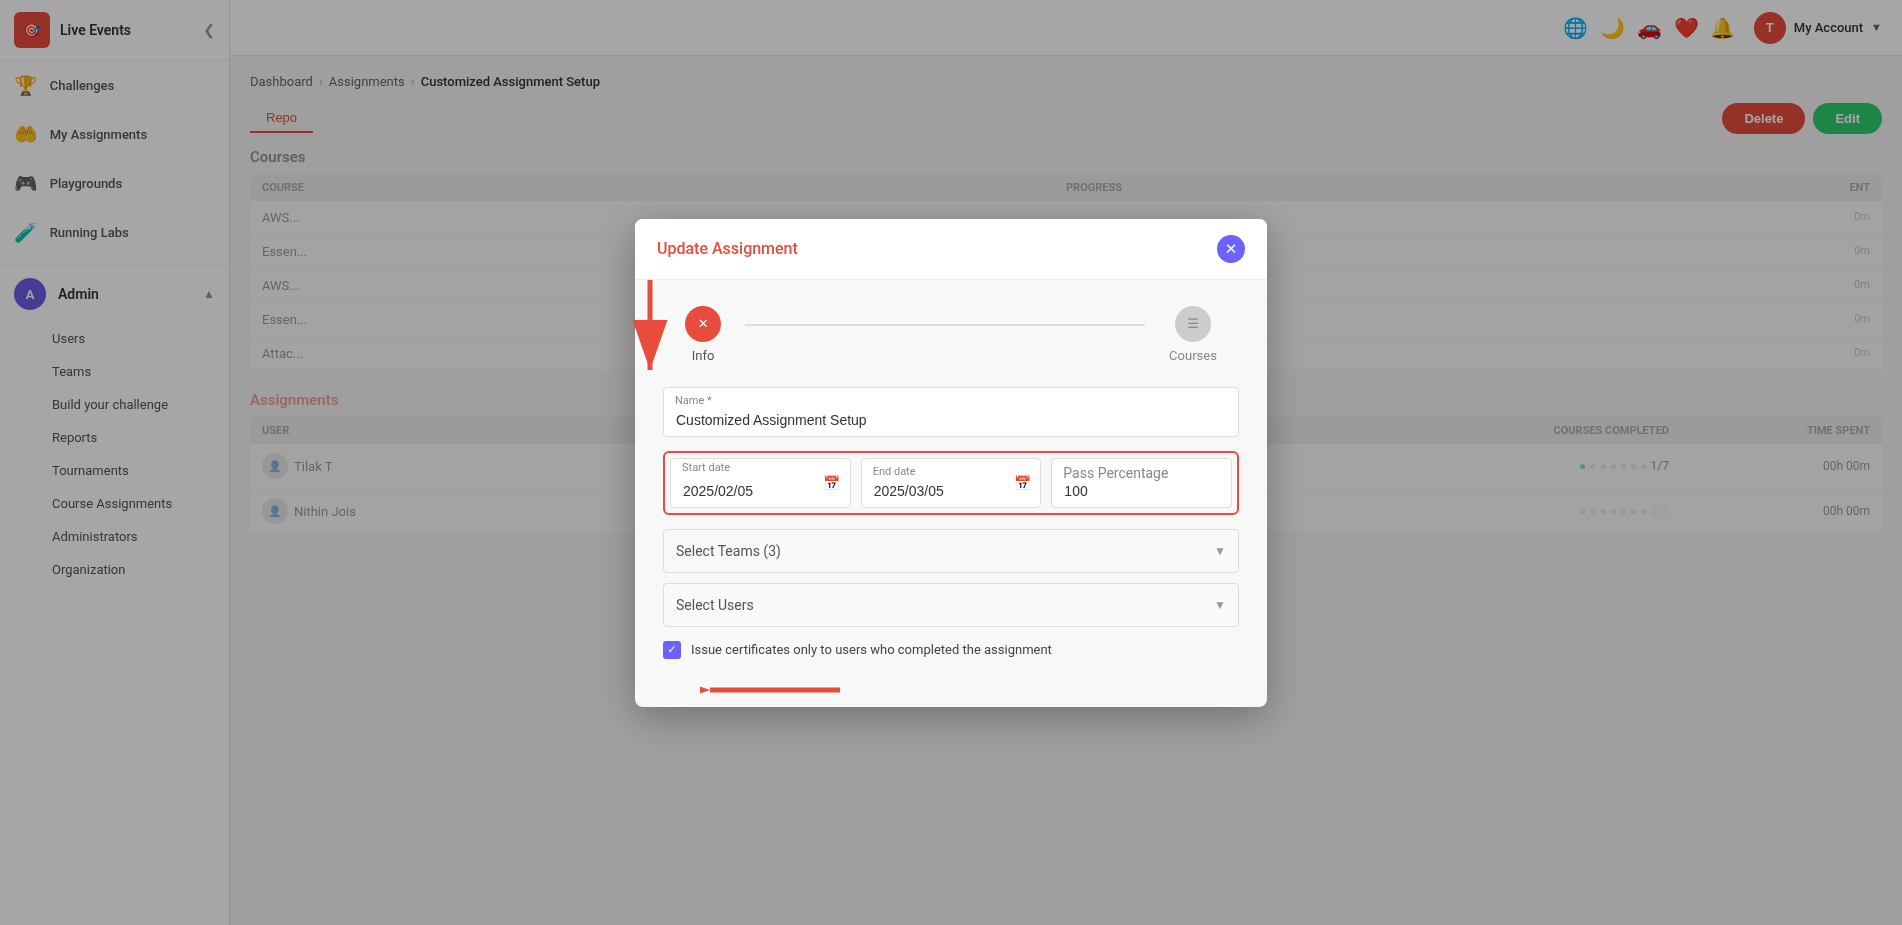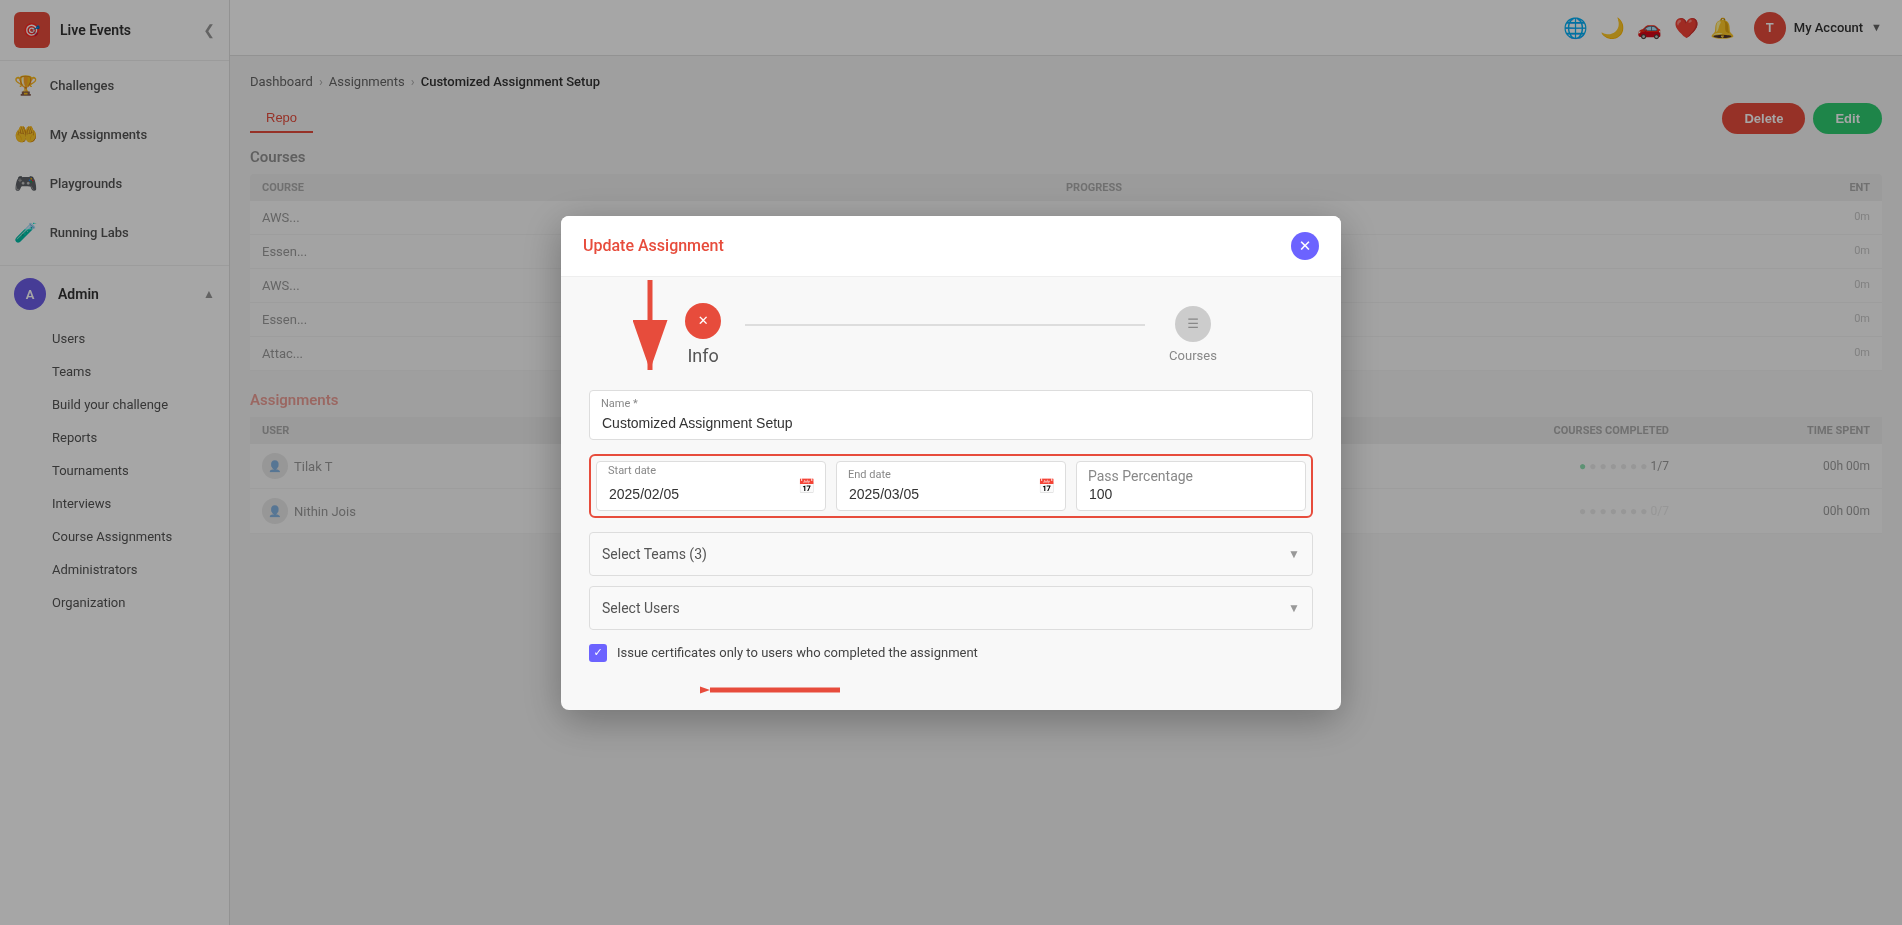--- a/index.html
+++ b/index.html
@@ -36,21 +36,20 @@
     <div style="width:32px; height:32px; background:#6c5ce7; border-radius:50%; display:flex; align-items:center; justify-content:center; color:white; font-size:13px; font-weight:600;">A</div>
     <span style="font-size:14px; font-weight:600; color:#333;">Admin</span>
     <span style="margin-left:auto; color:#999; font-size:12px;">▲</span>
   </div>
 
   <div style="padding:9px 14px 9px 52px; color:#555; font-size:13px; cursor:pointer;">Users</div>
   <div style="padding:9px 14px 9px 52px; color:#555; font-size:13px; cursor:pointer;">Teams</div>
   <div style="padding:9px 14px 9px 52px; color:#555; font-size:13px; cursor:pointer;">Build your challenge</div>
   <div style="padding:9px 14px 9px 52px; color:#555; font-size:13px; cursor:pointer;">Reports</div>
   <div style="padding:9px 14px 9px 52px; color:#555; font-size:13px; cursor:pointer;">Tournaments</div>
-  <div style="padding:9px 14px 9px 52px; color:#555; font-size:13px; cursor:pointer;">Interviews</div>
   <div style="padding:9px 14px 9px 52px; color:#555; font-size:13px; cursor:pointer;">Course Assignments</div>
   <div style="padding:9px 14px 9px 52px; color:#555; font-size:13px; cursor:pointer;">Administrators</div>
   <div style="padding:9px 14px 9px 52px; color:#555; font-size:13px; cursor:pointer;">Organization</div>
 </div>
 
 <div style="flex:1; display:flex; flex-direction:column; height:925px; overflow:hidden; position:relative;">
 
   <div style="height:56px; background:#fff; border-bottom:1px solid #e0e0e0; display:flex; align-items:center; justify-content:flex-end; padding:0 20px; gap:12px; flex-shrink:0;">
     <span style="font-size:20px; cursor:pointer;">🌐</span>
     <span style="font-size:20px; cursor:pointer;">🌙</span>
@@ -169,33 +168,33 @@
     <svg width="140" height="50" viewBox="0 0 140 50">
       <defs>
         <marker id="arrowhead2" markerWidth="10" markerHeight="7" refX="0" refY="3.5" orient="auto">
           <polygon points="10 0, 0 3.5, 10 7" fill="#e74c3c"></polygon>
         </marker>
       </defs>
       <line x1="140" y1="25" x2="10" y2="25" stroke="#e74c3c" stroke-width="5" marker-end="url(#arrowhead2)"></line>
     </svg>
   </div>
 
-  <div style="background:#f8f8f8; border-radius:8px; width:780px; max-width:95vw; overflow:hidden; box-shadow:0 10px 40px rgba(0,0,0,0.3);">
+  <div style="background:#f8f8f8; border-radius:8px; width:632px; max-width:95vw; overflow:hidden; box-shadow:0 10px 40px rgba(0,0,0,0.3);">
 
     <div style="background:#fff; padding:16px 22px; border-bottom:1px solid #eee; display:flex; align-items:center; justify-content:space-between;">
       <span style="color:#e74c3c; font-size:16px; font-weight:500;">Update Assignment</span>
       <button style="width:28px; height:28px; background:#6c63ff; border-radius:50%; border:none; color:white; font-size:15px; cursor:pointer; display:flex; align-items:center; justify-content:center;">✕</button>
     </div>
 
     <div style="padding:26px 28px;">
 
       <div style="display:flex; align-items:center; justify-content:center; margin-bottom:24px; gap:0;">
         <div style="display:flex; flex-direction:column; align-items:center; gap:6px;">
           <div style="width:36px; height:36px; border-radius:50%; background:#e74c3c; display:flex; align-items:center; justify-content:center; color:white; font-size:13px;">✕</div>
-          <span style="font-size:18px; color:#555;">Info</span>
+          <span style="font-size:13px; color:#555;">Info</span>
         </div>
         <div style="flex:1; height:2px; background:#ddd; margin:0 24px; margin-bottom:18px; max-width:400px;"></div>
         <div style="display:flex; flex-direction:column; align-items:center; gap:6px;">
           <div style="width:36px; height:36px; border-radius:50%; background:#ccc; display:flex; align-items:center; justify-content:center; color:#888; font-size:13px;">☰</div>
           <span style="font-size:13px; color:#888;">Courses</span>
         </div>
       </div>
 
       <div style="position:relative; margin-bottom:14px;">
         <label style="position:absolute; top:7px; left:12px; font-size:11px; color:#888; pointer-events:none;">Name *</label>

